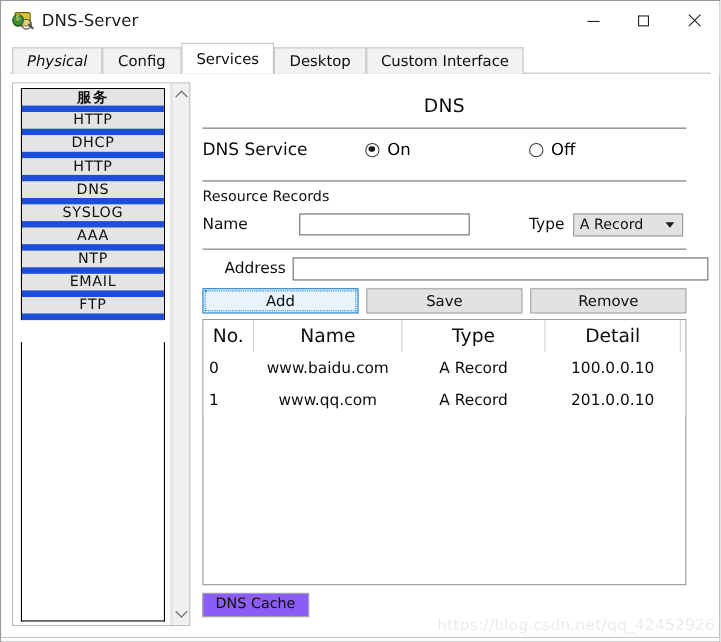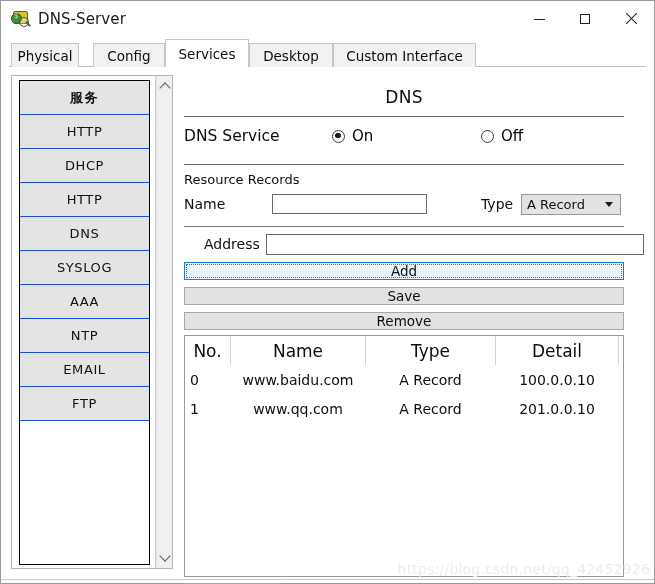--- a/index.html
+++ b/index.html
@@ -179,24 +179,24 @@
   .svc-list {
     position: absolute;
     left: 7px; top: 4px;
     width: 131px;
     box-sizing: border-box;
     border: 1px solid #000000;
     background: #ffffff;
     border-bottom: none;
   }
   .svc-item {
-    height: 34px;
+    height: 21px;
     box-sizing: border-box;
     background: #e4e4e4;
-    border-bottom: 1px solid #1d4ed8;
+    border-bottom: 6px solid #1d4ed8;
     display: flex;
     align-items: center;
     justify-content: center;
     font-size: 13px;
     color: #101010;
     letter-spacing: 0.6px;
   }
   .svc-item.header {
     font-weight: bold;
     letter-spacing: 1.5px;
@@ -381,21 +381,20 @@
     padding: 0 3px;
     font-family: "DejaVu Sans", sans-serif;
     color: #000;
     outline: none;
   }
 
   .btn-row {
     display: flex;
     margin-top: 4px;
     gap: 7px;
-    flex-direction: column;
   }
   .btn {
     flex: 1 1 0;
     height: 23px;
     box-sizing: border-box;
     background: #e2e2e2;
     border: 1px solid #a6a6a6;
     display: flex;
     align-items: center;
     justify-content: center;
@@ -502,21 +501,21 @@
         <span class="glyph-max"></span>
       </div>
       <div class="winbtn">
         <span class="glyph-close"></span>
       </div>
     </div>
   </div>
 
   <div class="tabstrip">
     <div class="tabbase"></div>
-    <div class="tab" style="left:10px; width:68px;">
+    <div class="tab" style="left:10px; width:82px;font-style:italic;">
       <span>Physical</span>
     </div>
     <div class="tab" style="left:92px; width:72px;">
       <span>Config</span>
     </div>
     <div class="tab active" style="left:164px; width:84px;">
       <span>Services</span>
     </div>
     <div class="tab" style="left:248px; width:84px;">
       <span>Desktop</span>

